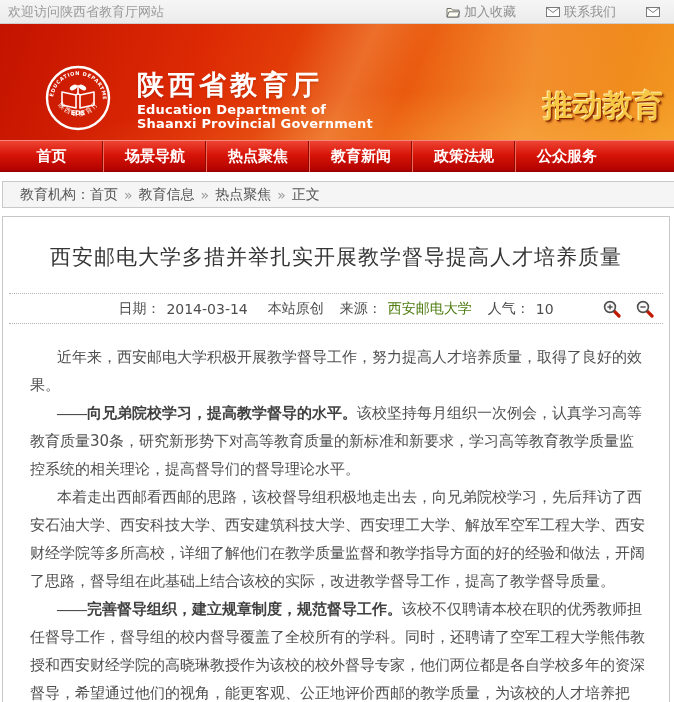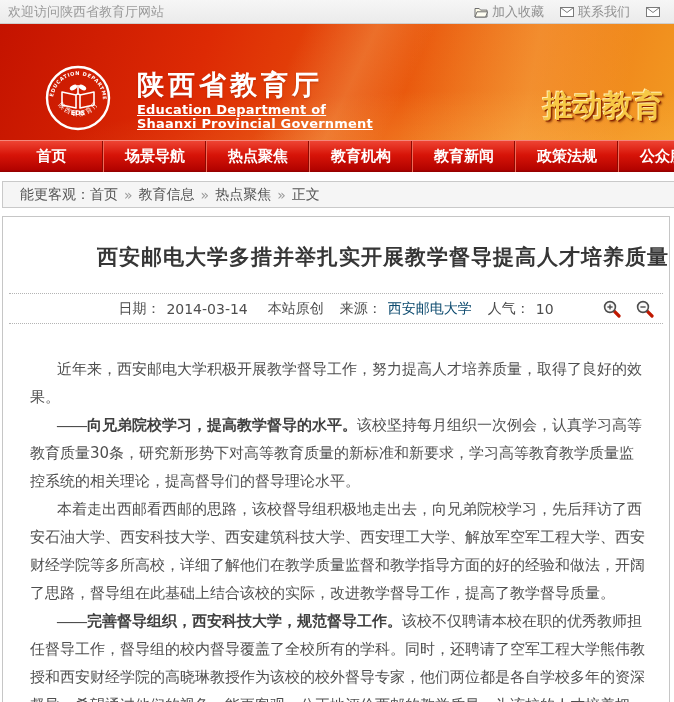--- a/index.html
+++ b/index.html
@@ -6,39 +6,39 @@
   html,body { width:674px; height:702px; overflow:hidden; background:#fff;
     font-family:"DejaVu Sans","Liberation Sans",sans-serif; }
   body { position:relative; }
 
   
   .topbar { position:absolute; left:0; top:0; width:674px; height:24px;
     background:linear-gradient(#f6f6f6,#ebebeb); border-bottom:1px solid #cfcfcf;
     display:flex; align-items:center; }
   .topbar .welcome { color:#9a9a9a; font-size:13px; padding-left:8px; }
   .topbar .links { position:absolute; right:2px; top:0; height:23px; display:flex;
-    align-items:center; gap:0; white-space:nowrap; }
+    align-items:center; gap:14px; white-space:nowrap; }
   .toplink { display:flex; align-items:center; gap:4px; color:#8f8f8f; font-size:13px;
     padding:0 8px; cursor:pointer; }
   .toplink svg { display:block; }
 
   
   .banner { position:absolute; left:0; top:24px; width:674px; height:116px;
     background:linear-gradient(110deg,#c41300 0%,#dd2a04 30%,#e9560d 58%,#ef7d17 80%,#f29a22 100%);
     overflow:hidden; }
   .banner::before { content:""; position:absolute; inset:0;
     background:linear-gradient(115deg,transparent 42%,rgba(255,230,150,.22) 52%,transparent 60%),
                linear-gradient(100deg,transparent 60%,rgba(255,210,120,.25) 78%,transparent 92%),
                radial-gradient(130% 90% at 85% 110%,rgba(255,190,80,.35),transparent 60%); }
   .seal { position:absolute; left:45px; top:41px; }
   .sitename { position:absolute; left:137px; top:46px; color:#fff; }
   .sitename .cn { font-size:27px; font-weight:bold; letter-spacing:4px; line-height:30px;
     text-shadow:0 1px 2px rgba(140,20,0,.4); }
   .sitename .en { font-size:13px; font-weight:bold; line-height:14px; margin-top:3px;
-    letter-spacing:.2px;text-decoration:underline; }
+    letter-spacing:.2px; }
   .slogan { position:absolute; left:543px; top:40px; font-size:30px; font-weight:bold;
     white-space:nowrap; color:#f7c845;
     text-shadow:1px 1px 0 #8c2400, -1px -1px 0 #fff0b4, 2px 2px 2px rgba(90,20,0,.6);margin-top:22px; }
 
   
   .nav { position:absolute; left:0; top:140px; width:674px; height:32px;
     background:linear-gradient(#ee4433 0%,#d71408 45%,#b30300 92%,#8f0000 100%);
     border-top:1px solid #f4867a; display:flex; overflow:hidden; }
   .nav-item { width:103px; flex:0 0 103px; text-align:center; line-height:30px;
     color:#fff; font-size:15px; font-weight:bold; cursor:pointer; position:relative; }
@@ -47,28 +47,28 @@
   
   .crumbbox { position:absolute; left:2px; top:181px; width:700px; height:27px;
     background:#f5f5f5; border:1px solid #c9c9c9; display:flex; align-items:center;
     font-size:14px; color:#555; padding-left:17px; }
   .crumbbox .sep { color:#999; margin:0 6px; }
   .crumb-link { cursor:pointer; }
 
   
   .article { position:absolute; left:2px; top:216px; width:668px; height:500px;
     background:#fff; border:1px solid #c6c6c6; border-bottom:none; }
-  .art-title { margin-top:26px; text-align:right; font-size:21px; font-weight:bold;
+  .art-title { margin-top:26px; text-align:center; font-size:21px; font-weight:normal;
     color:#363636; letter-spacing:1px; }
-  .meta { position:relative; margin:22px 6px 12px 6px; height:31px;
+  .meta { position:relative; margin:22px 6px 0 6px; height:31px;
     border-top:1px dotted #b4b4b4; border-bottom:1px dotted #b4b4b4;
     display:flex; align-items:center; justify-content:center;
     font-size:14px; color:#4d4d4d; white-space:nowrap; }
   .meta span { margin:0 3px; }
-  .meta .source { color:#0c4a6e; cursor:pointer; }
+  .meta .source { color:#4d7c0f; cursor:pointer; }
   .zoom-tools { position:absolute; right:6px; top:6px; display:flex; gap:9px; }
   .zoom-tools svg { display:block; cursor:pointer; }
 
   
   .content { padding:19px 24px 0 27px; font-size:15px; line-height:28px; color:#4f4f4f; }
   .content p { text-indent:1.8em; }
   .content b { color:#404040;font-family:Liberation Serif, serif; }
 </style>
 </head>
 <body>
@@ -140,28 +140,27 @@
       <div>Shaanxi Provincial Government</div>
     </div>
   </div>
   <div class="slogan">推动教育</div>
 </div>
 
 <div class="nav">
   <div class="nav-item">首页</div>
   <div class="nav-item">场景导航</div>
   <div class="nav-item">热点聚焦</div>
-  <div class="nav-item">教育机构</div>
   <div class="nav-item">教育新闻</div>
   <div class="nav-item">政策法规</div>
   <div class="nav-item">公众服务</div>
 </div>
 
 <div class="crumbbox">
-  <span>能更客观：</span>
+  <span>教育机构：</span>
   <span class="crumb-link">首页</span>
   <span class="sep">»</span>
   <span class="crumb-link">教育信息</span>
   <span class="sep">»</span>
   <span class="crumb-link">热点聚焦</span>
   <span class="sep">»</span>
   <span>正文</span>
 </div>
 
 <div class="article">
@@ -194,15 +193,15 @@
             <line x1="4.4" y1="7" x2="9.6" y2="7" stroke="#4d4d4d" stroke-width="1.4"></line>
           </svg>
         </span>
     </div>
   </div>
 
   <div class="content">
     <p><b></b><span>近年来，西安邮电大学积极开展教学督导工作，努力提高人才培养质量，取得了良好的效果。</span></p>
     <p><b>——向兄弟院校学习，提高教学督导的水平。</b><span>该校坚持每月组织一次例会，认真学习高等教育质量30条，研究新形势下对高等教育质量的新标准和新要求，学习高等教育教学质量监控系统的相关理论，提高督导们的督导理论水平。</span></p>
     <p><b></b><span>本着走出西邮看西邮的思路，该校督导组积极地走出去，向兄弟院校学习，先后拜访了西安石油大学、西安科技大学、西安建筑科技大学、西安理工大学、解放军空军工程大学、西安财经学院等多所高校，详细了解他们在教学质量监督和教学指导方面的好的经验和做法，开阔了思路，督导组在此基础上结合该校的实际，改进教学督导工作，提高了教学督导质量。</span></p>
-    <p><b>——完善督导组织，西安科技大学，规范督导工作。</b><span>该校不仅聘请本校在职的优秀教师担任督导工作，督导组的校内督导覆盖了全校所有的学科。同时，还聘请了空军工程大学熊伟教授和西安财经学院的高晓琳教授作为该校的校外督导专家，他们两位都是各自学校多年的资深督导，希望通过他们的视角，能更客观、公正地评价西邮的教学质量，为该校的人才培养把脉，为该校提高人才培养的质量开出新的药方。</span></p>
+    <p><b>——完善督导组织，建立规章制度，规范督导工作。</b><span>该校不仅聘请本校在职的优秀教师担任督导工作，督导组的校内督导覆盖了全校所有的学科。同时，还聘请了空军工程大学熊伟教授和西安财经学院的高晓琳教授作为该校的校外督导专家，他们两位都是各自学校多年的资深督导，希望通过他们的视角，能更客观、公正地评价西邮的教学质量，为该校的人才培养把脉，为该校提高人才培养的质量开出新的药方。</span></p>
   </div>
 </div>
 
 </body></html>

